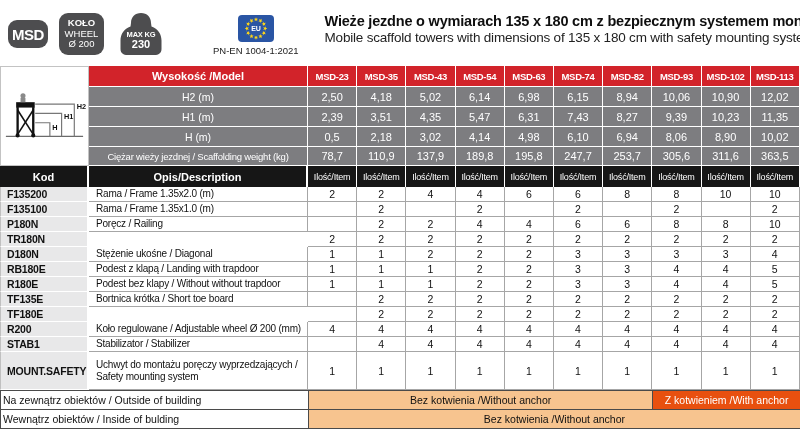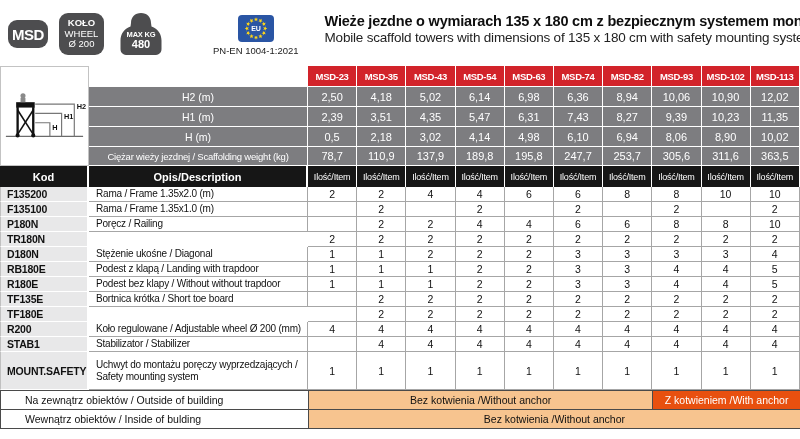--- a/index.html
+++ b/index.html
@@ -43,21 +43,21 @@
 
   .c-black{background:#161616;color:#fff;display:flex;align-items:center;justify-content:center;border-right:1px solid #fff;}
   .c-black.kod{grid-area:1/1/2/2;font-weight:bold;font-size:11px;border-right:2px solid #fff;}
   .c-black.opis{grid-area:1/2/2/3;font-weight:bold;font-size:11px;border-right:2px solid #fff;}
   .c-black.ilosc{font-size:9px;letter-spacing:-0.2px;}
 
   .c-code{background:#e8e8e9;color:#111;font-weight:bold;font-size:10.5px;display:flex;align-items:center;padding-left:6px;border-right:2px solid #fff;border-bottom:1px solid #fff;border-left:1px solid #c0c0c0;letter-spacing:-0.2px;}
   .c-desc{background:#fff;color:#111;font-size:10px;display:flex;align-items:center;padding-left:7px;border-right:1px solid #a6a6a6;border-bottom:1px solid #a6a6a6;letter-spacing:-0.2px;line-height:1.15;}
   .c-qty{background:#fff;color:#111;font-size:10.5px;display:flex;align-items:center;justify-content:center;border-right:1px solid #a6a6a6;border-bottom:1px solid #a6a6a6;}
 
-  .c-site{background:#fff;color:#111;font-size:10.5px;display:flex;align-items:center;padding-left:24px;border-right:1px solid #4a4a4a;border-bottom:1px solid #4a4a4a;}
+  .c-site{background:#fff;color:#111;font-size:10.5px;display:flex;align-items:center;padding-left:2px;border-right:1px solid #4a4a4a;border-bottom:1px solid #4a4a4a;}
   .c-anchor{display:flex;align-items:center;justify-content:center;font-size:10.5px;border-right:1px solid #4a4a4a;border-bottom:1px solid #4a4a4a;}
   .c-anchor.light{background:#f7c48f;color:#111;}
   .c-anchor.dark{background:#e8500f;color:#fff;}
 </style>
 </head>
 <body>
 
 <div class="page">
 
   <div class="topbar">
@@ -66,21 +66,21 @@
       <div class="badge wheel">
         <div class="b1">KOŁO</div>
         <div class="b2">WHEEL</div>
         <div class="b3">Ø 200</div>
       </div>
       <div class="weight-badge">
         <svg viewBox="0 0 52 44">
           <path d="M26 1 C20 1 16 5 16 11 L15.5 14.5 C9 17 5.5 22 5.5 28.5 L5.5 37 C5.5 41 8.5 43 12.5 43 L39.5 43 C43.5 43 46.5 41 46.5 37 L46.5 28.5 C46.5 22 43 17 36.5 14.5 L36 11 C36 5 32 1 26 1 Z" fill="#4d4d4f"></path>
         </svg>
         <div class="t1">MAX KG</div>
-        <div class="t2">480</div>
+        <div class="t2">230</div>
       </div>
       <div class="eu-block">
         <div class="eu-flag">
           <svg viewBox="0 0 36 27" style="position:absolute;inset:0;">
             <g transform="translate(18,13.5)" fill="#ffd617">
               <path d="M0 -2.3 L0.68 -0.71 2.19 -0.71 0.99 0.27 1.35 1.86 0 0.86 -1.35 1.86 -0.99 0.27 -2.19 -0.71 -0.68 -0.71 Z" transform="rotate(0) translate(0,-9)"></path>
               <path d="M0 -2.3 L0.68 -0.71 2.19 -0.71 0.99 0.27 1.35 1.86 0 0.86 -1.35 1.86 -0.99 0.27 -2.19 -0.71 -0.68 -0.71 Z" transform="rotate(30) translate(0,-9)"></path>
               <path d="M0 -2.3 L0.68 -0.71 2.19 -0.71 0.99 0.27 1.35 1.86 0 0.86 -1.35 1.86 -0.99 0.27 -2.19 -0.71 -0.68 -0.71 Z" transform="rotate(60) translate(0,-9)"></path>
               <path d="M0 -2.3 L0.68 -0.71 2.19 -0.71 0.99 0.27 1.35 1.86 0 0.86 -1.35 1.86 -0.99 0.27 -2.19 -0.71 -0.68 -0.71 Z" transform="rotate(90) translate(0,-9)"></path>
               <path d="M0 -2.3 L0.68 -0.71 2.19 -0.71 0.99 0.27 1.35 1.86 0 0.86 -1.35 1.86 -0.99 0.27 -2.19 -0.71 -0.68 -0.71 Z" transform="rotate(120) translate(0,-9)"></path>
@@ -121,37 +121,38 @@
           <circle cx="17" cy="70" r="2.1" fill="#111"></circle>
           <circle cx="33" cy="70" r="2.1" fill="#111"></circle>
           <polyline points="35,38 75,38 75,71" fill="none" stroke="#777" stroke-width="1.2"></polyline>
           <polyline points="35,47.5 62,47.5 62,71" fill="none" stroke="#777" stroke-width="1.2"></polyline>
           <polyline points="35,57 50,57 50,71" fill="none" stroke="#777" stroke-width="1.2"></polyline>
           <text x="77.5" y="42.5" font-size="7.5" font-weight="bold" fill="#111" font-family="Liberation Sans, sans-serif">H2</text>
           <text x="64.5" y="53.5" font-size="7.5" font-weight="bold" fill="#111" font-family="Liberation Sans, sans-serif">H1</text>
           <text x="52.5" y="64.5" font-size="7.5" font-weight="bold" fill="#111" font-family="Liberation Sans, sans-serif">H</text>
         </svg>
       </div>
+      <div class="c-red rlabel">Wysokość /Model</div>
     <div class="c-red model" style="grid-area: 1 / 3;">MSD-23</div>
         <div class="c-red model" style="grid-area: 1 / 4;">MSD-35</div>
         <div class="c-red model" style="grid-area: 1 / 5;">MSD-43</div>
         <div class="c-red model" style="grid-area: 1 / 6;">MSD-54</div>
         <div class="c-red model" style="grid-area: 1 / 7;">MSD-63</div>
         <div class="c-red model" style="grid-area: 1 / 8;">MSD-74</div>
         <div class="c-red model" style="grid-area: 1 / 9;">MSD-82</div>
         <div class="c-red model" style="grid-area: 1 / 10;">MSD-93</div>
         <div class="c-red model" style="grid-area: 1 / 11;">MSD-102</div>
         <div class="c-red model" style="grid-area: 1 / 12;">MSD-113</div>
         <div class="c-gray rlabel" style="grid-area: 2 / 2;">H2 (m)</div>
         <div class="c-gray val" style="grid-area: 2 / 3;">2,50</div>
         <div class="c-gray val" style="grid-area: 2 / 4;">4,18</div>
         <div class="c-gray val" style="grid-area: 2 / 5;">5,02</div>
         <div class="c-gray val" style="grid-area: 2 / 6;">6,14</div>
         <div class="c-gray val" style="grid-area: 2 / 7;">6,98</div>
-        <div class="c-gray val" style="grid-area: 2 / 8;">6,36</div>
+        <div class="c-gray val" style="grid-area: 2 / 8;">6,15</div>
         <div class="c-gray val" style="grid-area: 2 / 9;">8,94</div>
         <div class="c-gray val" style="grid-area: 2 / 10;">10,06</div>
         <div class="c-gray val" style="grid-area: 2 / 11;">10,90</div>
         <div class="c-gray val" style="grid-area: 2 / 12;">12,02</div>
         <div class="c-gray rlabel" style="grid-area: 3 / 2;">H1 (m)</div>
         <div class="c-gray val" style="grid-area: 3 / 3;">2,39</div>
         <div class="c-gray val" style="grid-area: 3 / 4;">3,51</div>
         <div class="c-gray val" style="grid-area: 3 / 5;">4,35</div>
         <div class="c-gray val" style="grid-area: 3 / 6;">5,47</div>
         <div class="c-gray val" style="grid-area: 3 / 7;">6,31</div>

